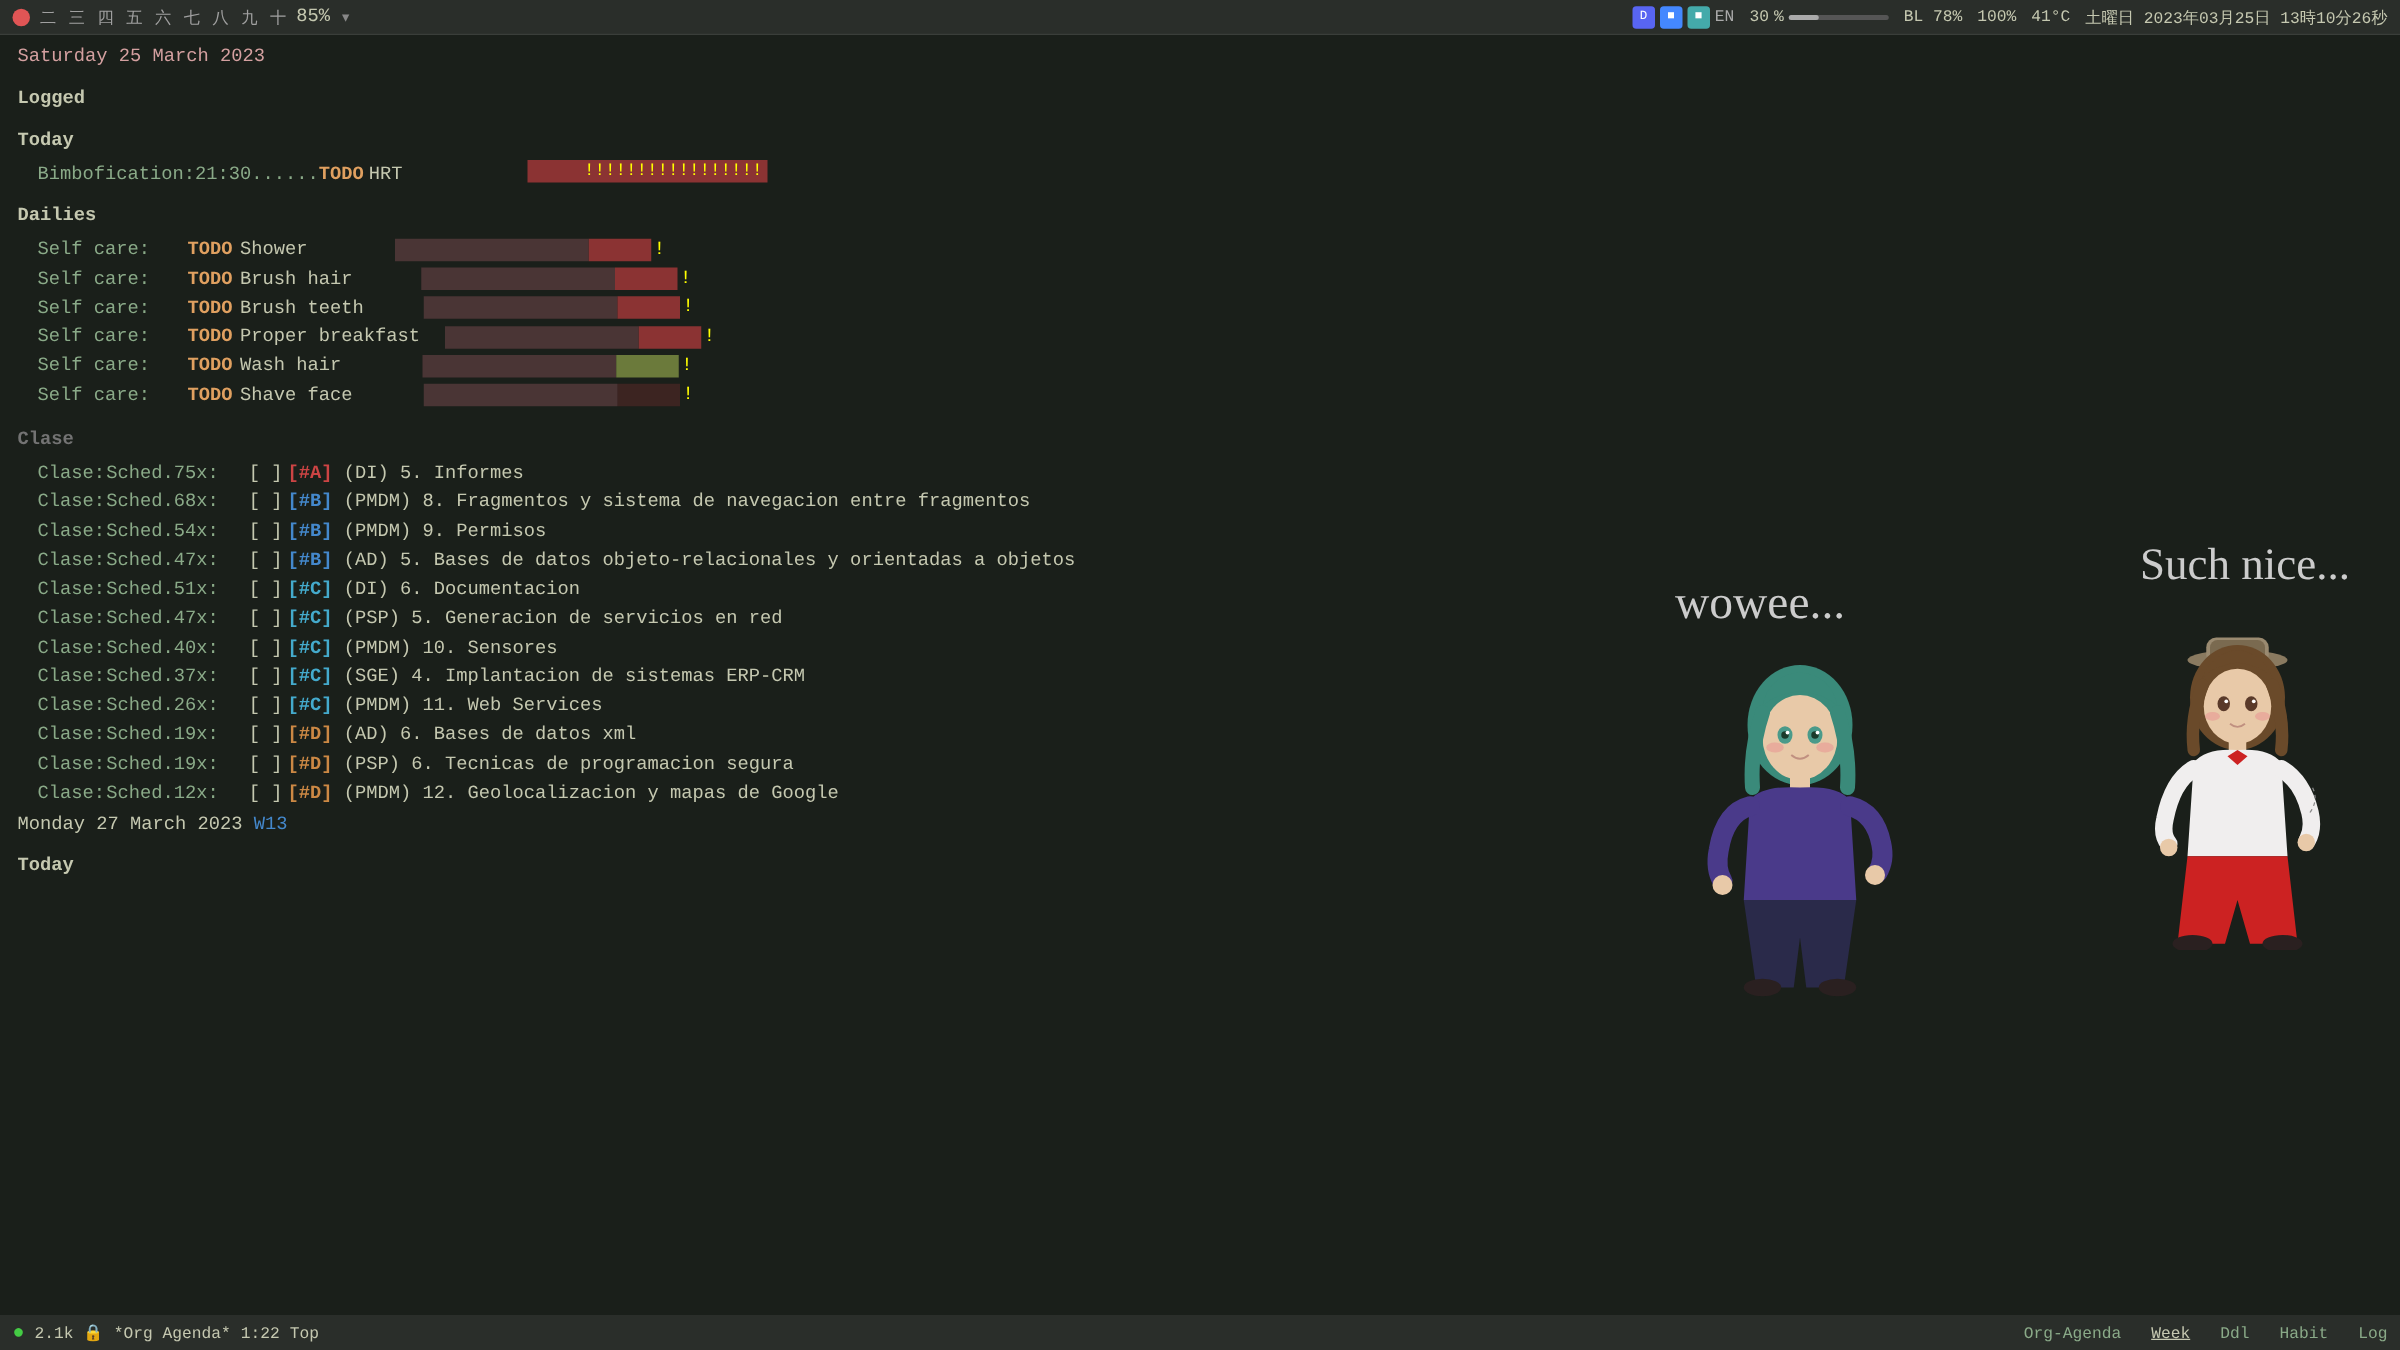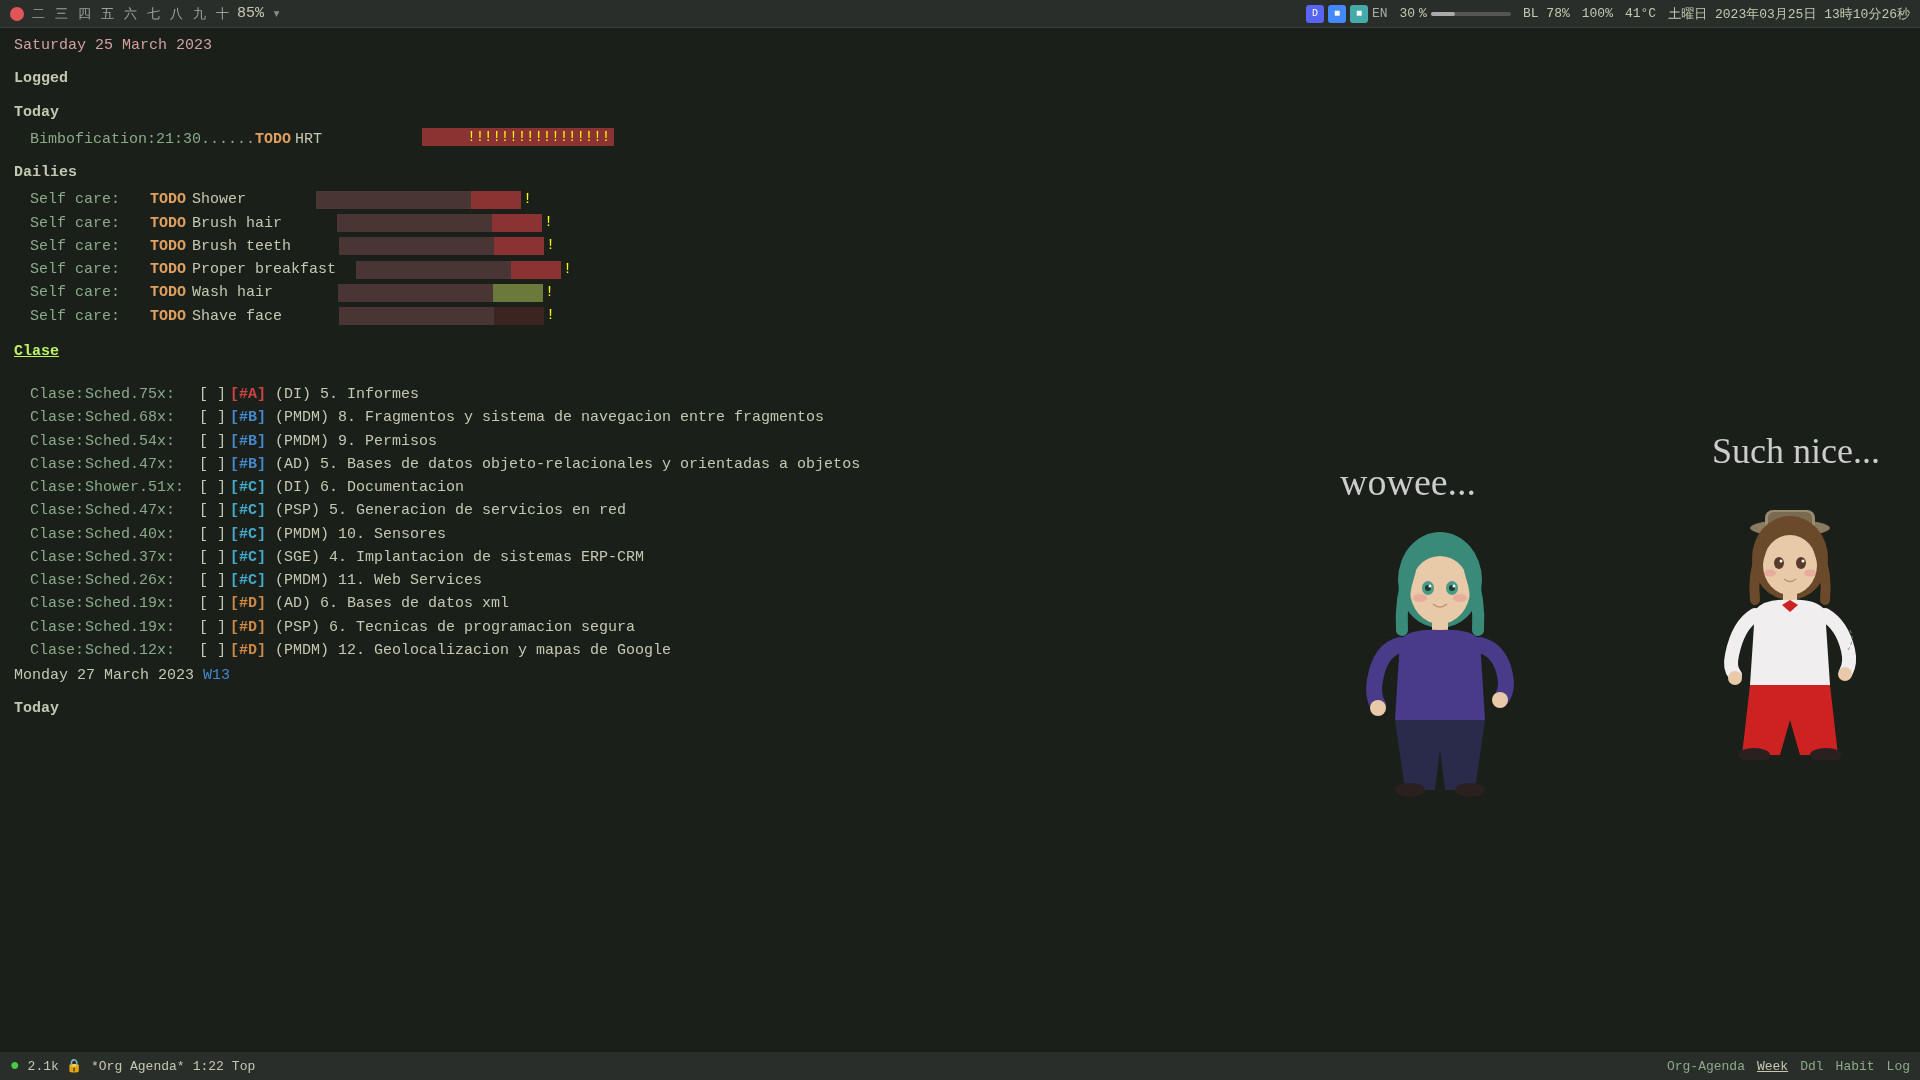--- a/index.html
+++ b/index.html
@@ -104,21 +104,21 @@
     .dailies-section { margin-top: 7px; }
     .daily-row {
       display: flex;
       align-items: center;
       padding-left: 16px;
     }
     .daily-label { color: #8aaa88; width: 100px; }
     .daily-todo { color: #e0a060; font-weight: bold; margin-right: 6px; }
     .daily-task { color: #c5c8b0; }
     .class-section { margin-top: 12px; }
-    .clase-header { color: #bef264; font-weight: bold; margin-bottom: 20px; text-decoration: underline; }
+    .clase-header { color: #737373; font-weight: bold; margin-bottom: 4px; }
     .clase-row {
       padding-left: 16px;
       display: flex;
       align-items: center;
       color: #8aaa88;
     }
     .clase-label { width: 55px; color: #8aaa88; }
     .clase-sched { width: 110px; color: #8aaa88; }
     .clase-checkbox { color: #c5c8b0; margin: 0 4px; }
     .tag-a { color: #cc4444; font-weight: bold; }
@@ -140,21 +140,21 @@
       align-items: center;
       justify-content: space-between;
       padding: 0 10px;
       font-size: 13px;
     }
     .bottom-left { display: flex; align-items: center; gap: 8px; }
     .dot-green { color: #44cc44; font-size: 16px; }
     .lock-icon { color: #aaaaaa; }
     .buf-name { color: #c5c8b0; }
     .starred { color: #c5c8b0; }
-    .bottom-right { display: flex; gap: 12px; color: #8aaa88; }
+    .bottom-right { display: flex; gap: 24px; color: #8aaa88; }
 
     
     .anime-area {
       position: absolute;
       right: 0;
       top: 400px;
       width: 600px;
       height: 400px;
       pointer-events: none;
     }
@@ -364,21 +364,21 @@
     </div>
     <div class="clase-row">
       <span class="clase-label">Clase:</span>
       <span class="clase-sched">Sched.47x:</span>
       <span class="clase-checkbox">[ ]</span>
       <span class="tag-b">[#B]</span>
       <span class="clase-desc">&nbsp;(AD) 5. Bases de datos objeto-relacionales y orientadas a objetos</span>
     </div>
     <div class="clase-row">
       <span class="clase-label">Clase:</span>
-      <span class="clase-sched">Shower.51x:</span>
+      <span class="clase-sched">Sched.51x:</span>
       <span class="clase-checkbox">[ ]</span>
       <span class="tag-c">[#C]</span>
       <span class="clase-desc">&nbsp;(DI) 6. Documentacion</span>
     </div>
     <div class="clase-row">
       <span class="clase-label">Clase:</span>
       <span class="clase-sched">Sched.47x:</span>
       <span class="clase-checkbox">[ ]</span>
       <span class="tag-c">[#C]</span>
       <span class="clase-desc">&nbsp;(PSP) 5. Generacion de servicios en red</span>

